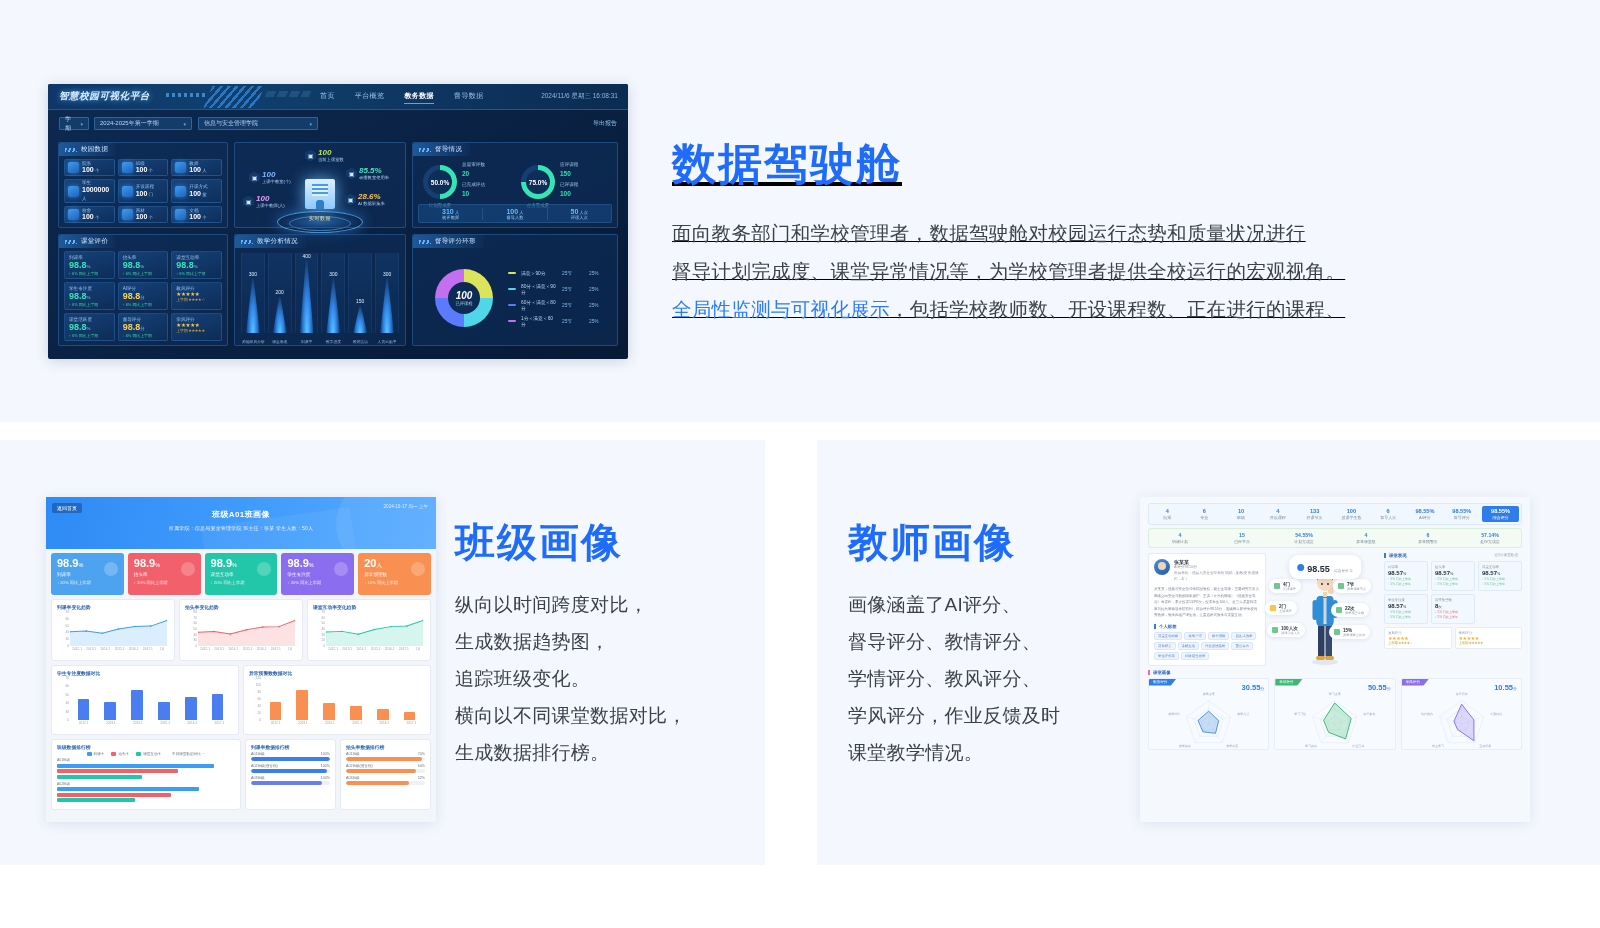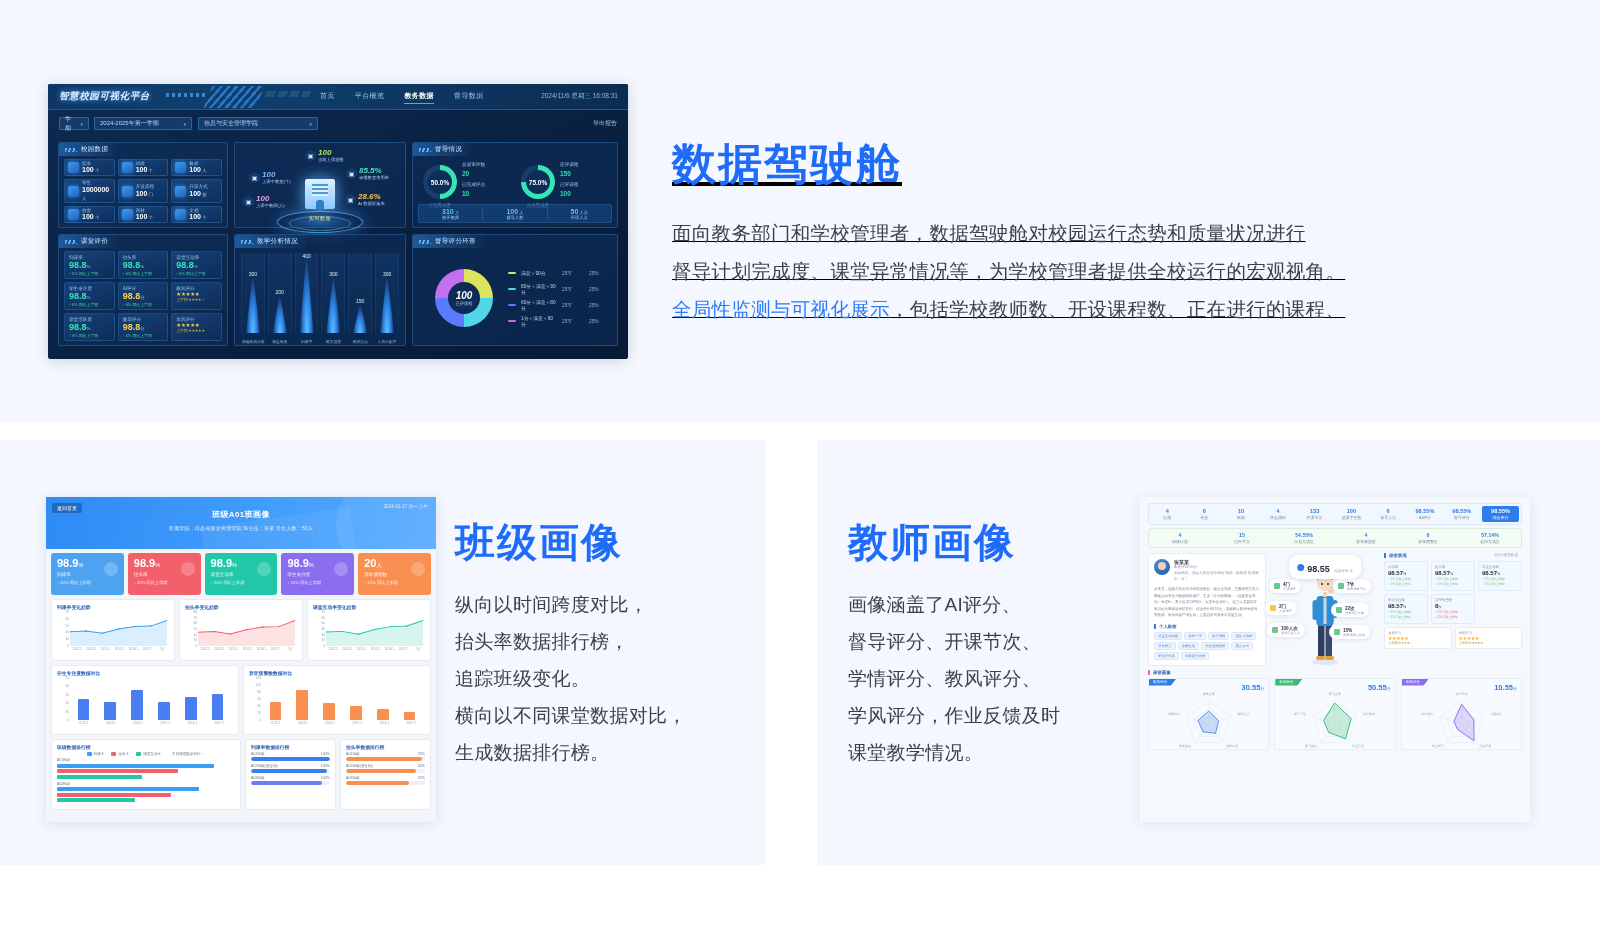--- a/index.html
+++ b/index.html
@@ -479,32 +479,32 @@
       <div>面向教务部门和学校管理者，数据驾驶舱对校园运行态势和质量状况进行</div>
       <div>督导计划完成度、课堂异常情况等，为学校管理者提供全校运行的宏观视角。</div>
       <div><span class="accent">全局性监测与可视化展示</span><span>，包括学校教师数、开设课程数、正在进行的课程、</span></div>
     </div>
   </div>
 
   <div id="sec2-text">
     <div class="head-title small">班级画像</div>
     <div class="body-copy">
       <div>纵向以时间跨度对比，</div>
-      <div>抬头率数据排行榜，</div>
+      <div>生成数据趋势图，</div>
       <div>追踪班级变化。</div>
       <div>横向以不同课堂数据对比，</div>
       <div>生成数据排行榜。</div>
     </div>
   </div>
 
   <div id="sec3-text">
     <div class="head-title small">教师画像</div>
     <div class="body-copy">
       <div>画像涵盖了AI评分、</div>
-      <div>督导评分、开课节次、</div>
+      <div>督导评分、教情评分、</div>
       <div>学情评分、教风评分、</div>
       <div>学风评分，作业反馈及时</div>
       <div>课堂教学情况。</div>
     </div>
   </div>
 
   <div id="shot1">
     <div class="d-head">
       <div class="d-logo">智慧校园可视化平台</div>
       <div class="d-dashes"></div>

